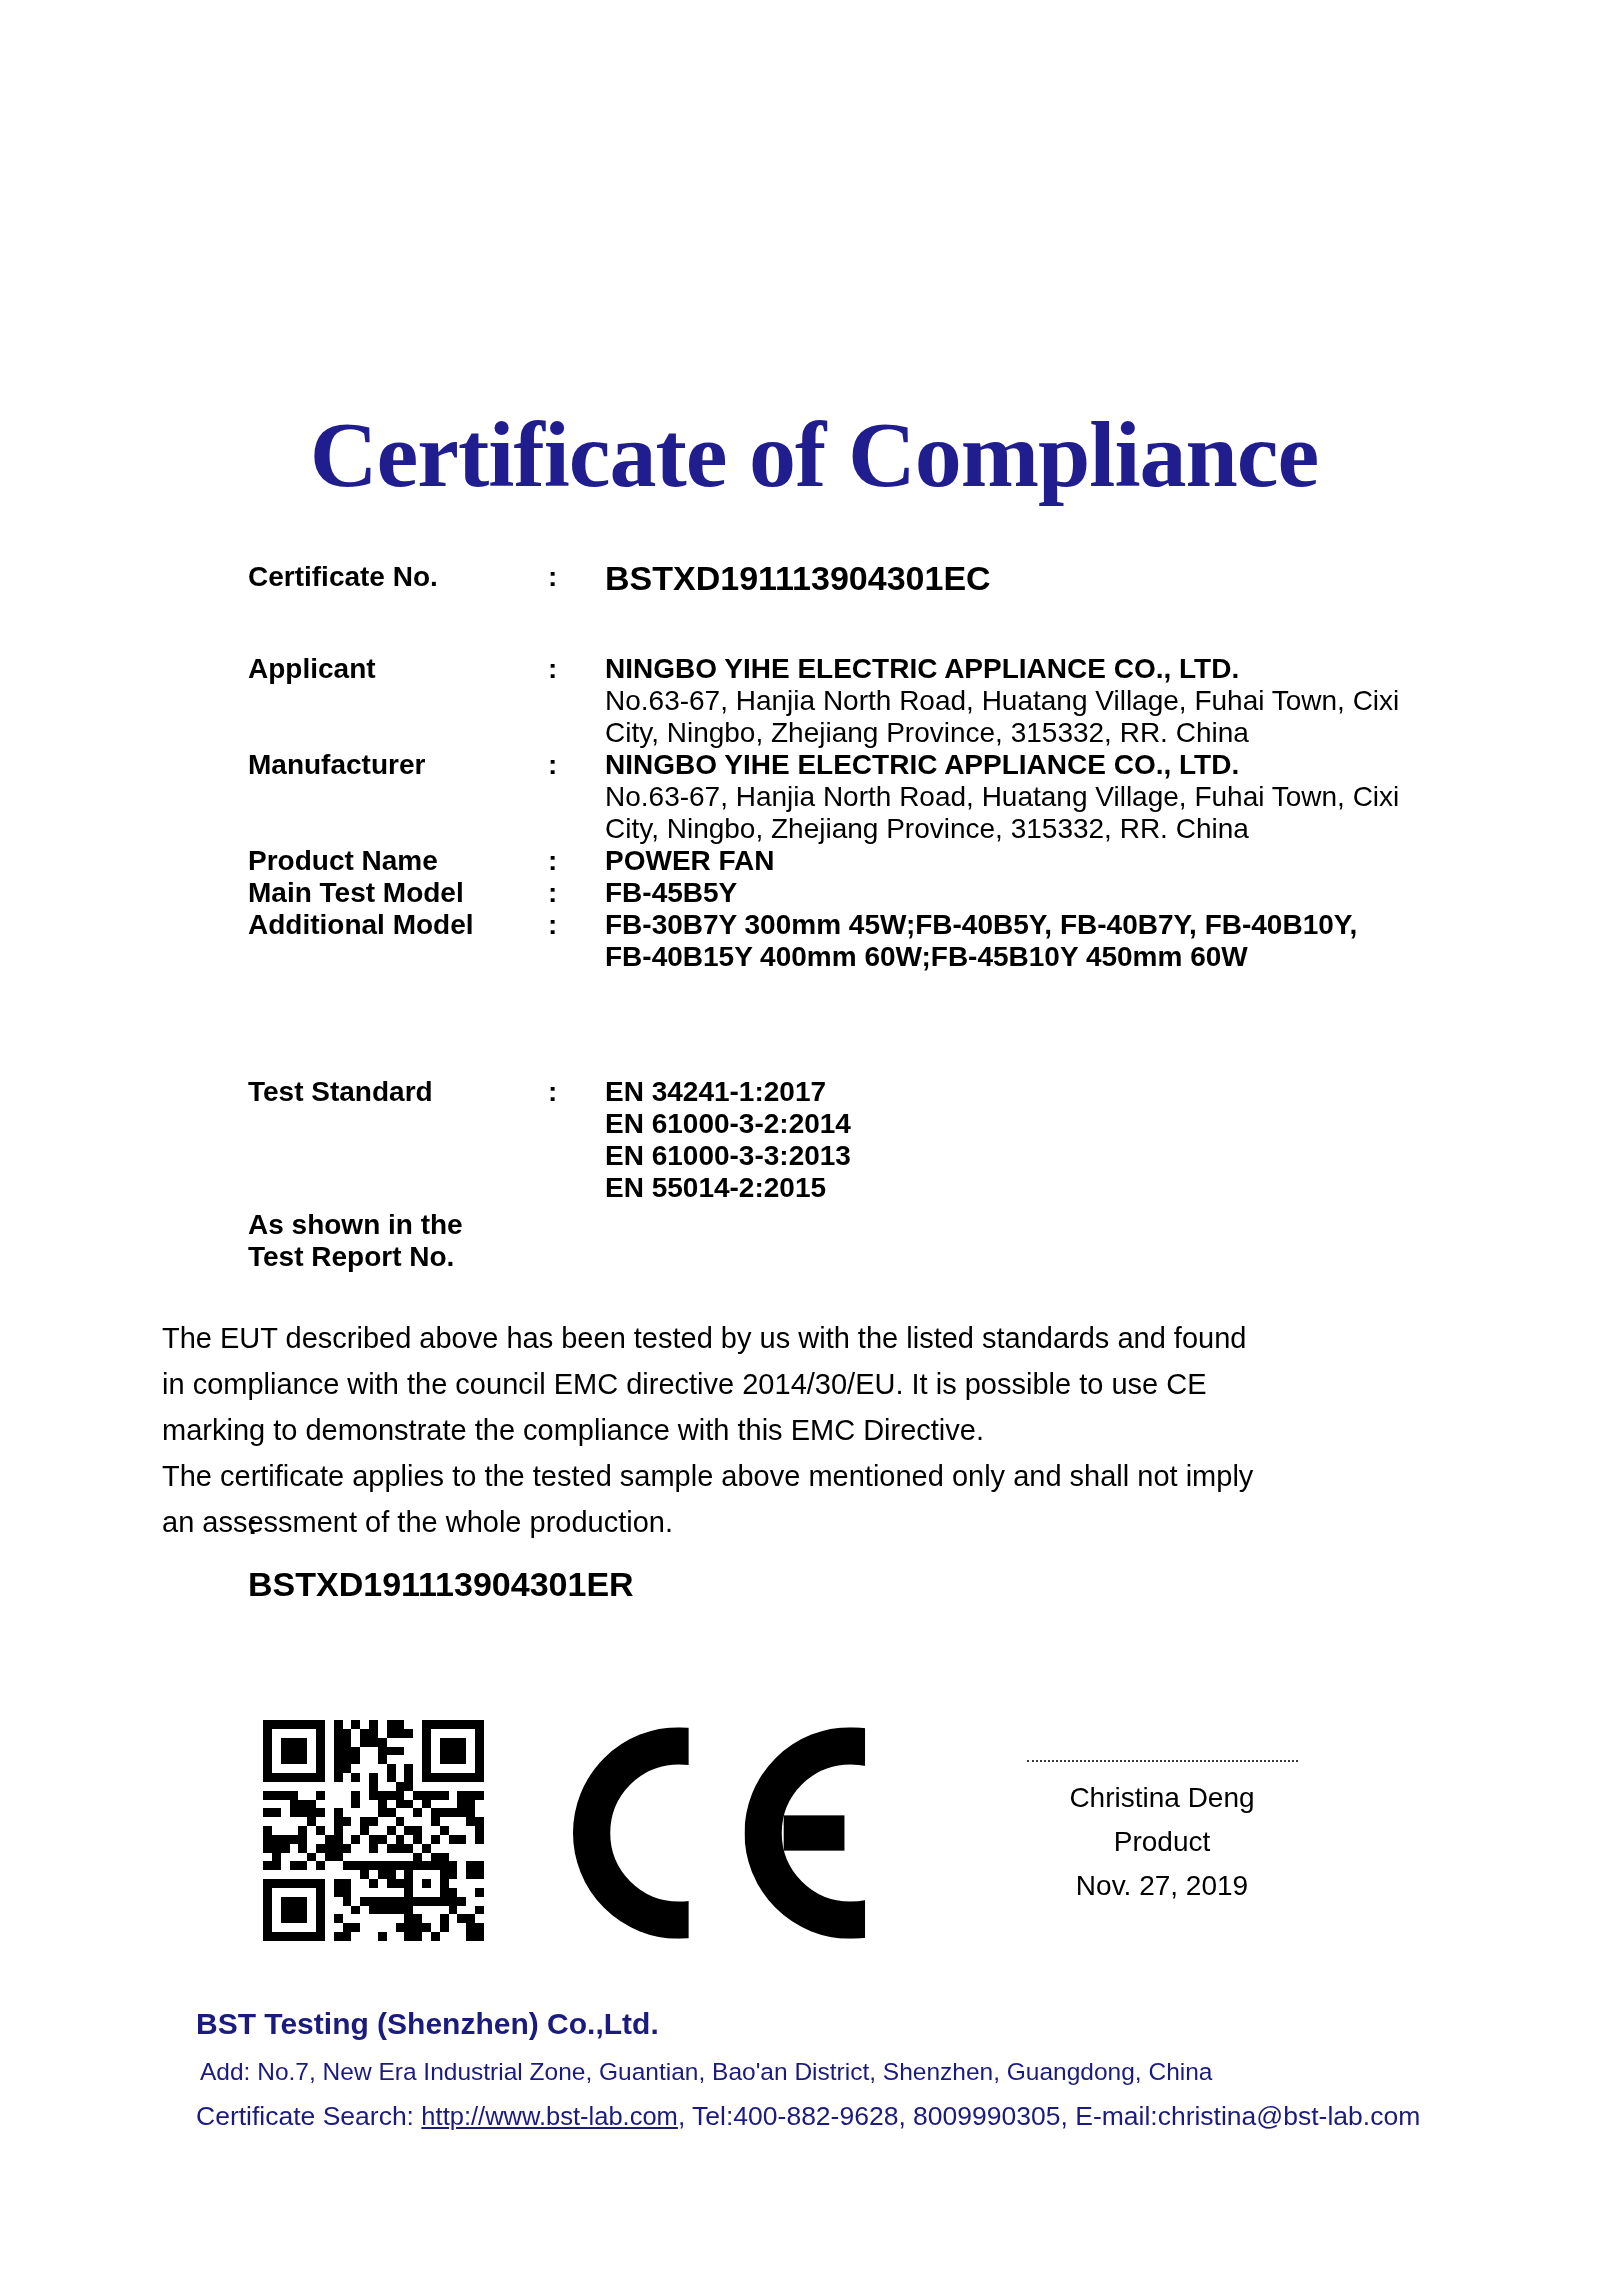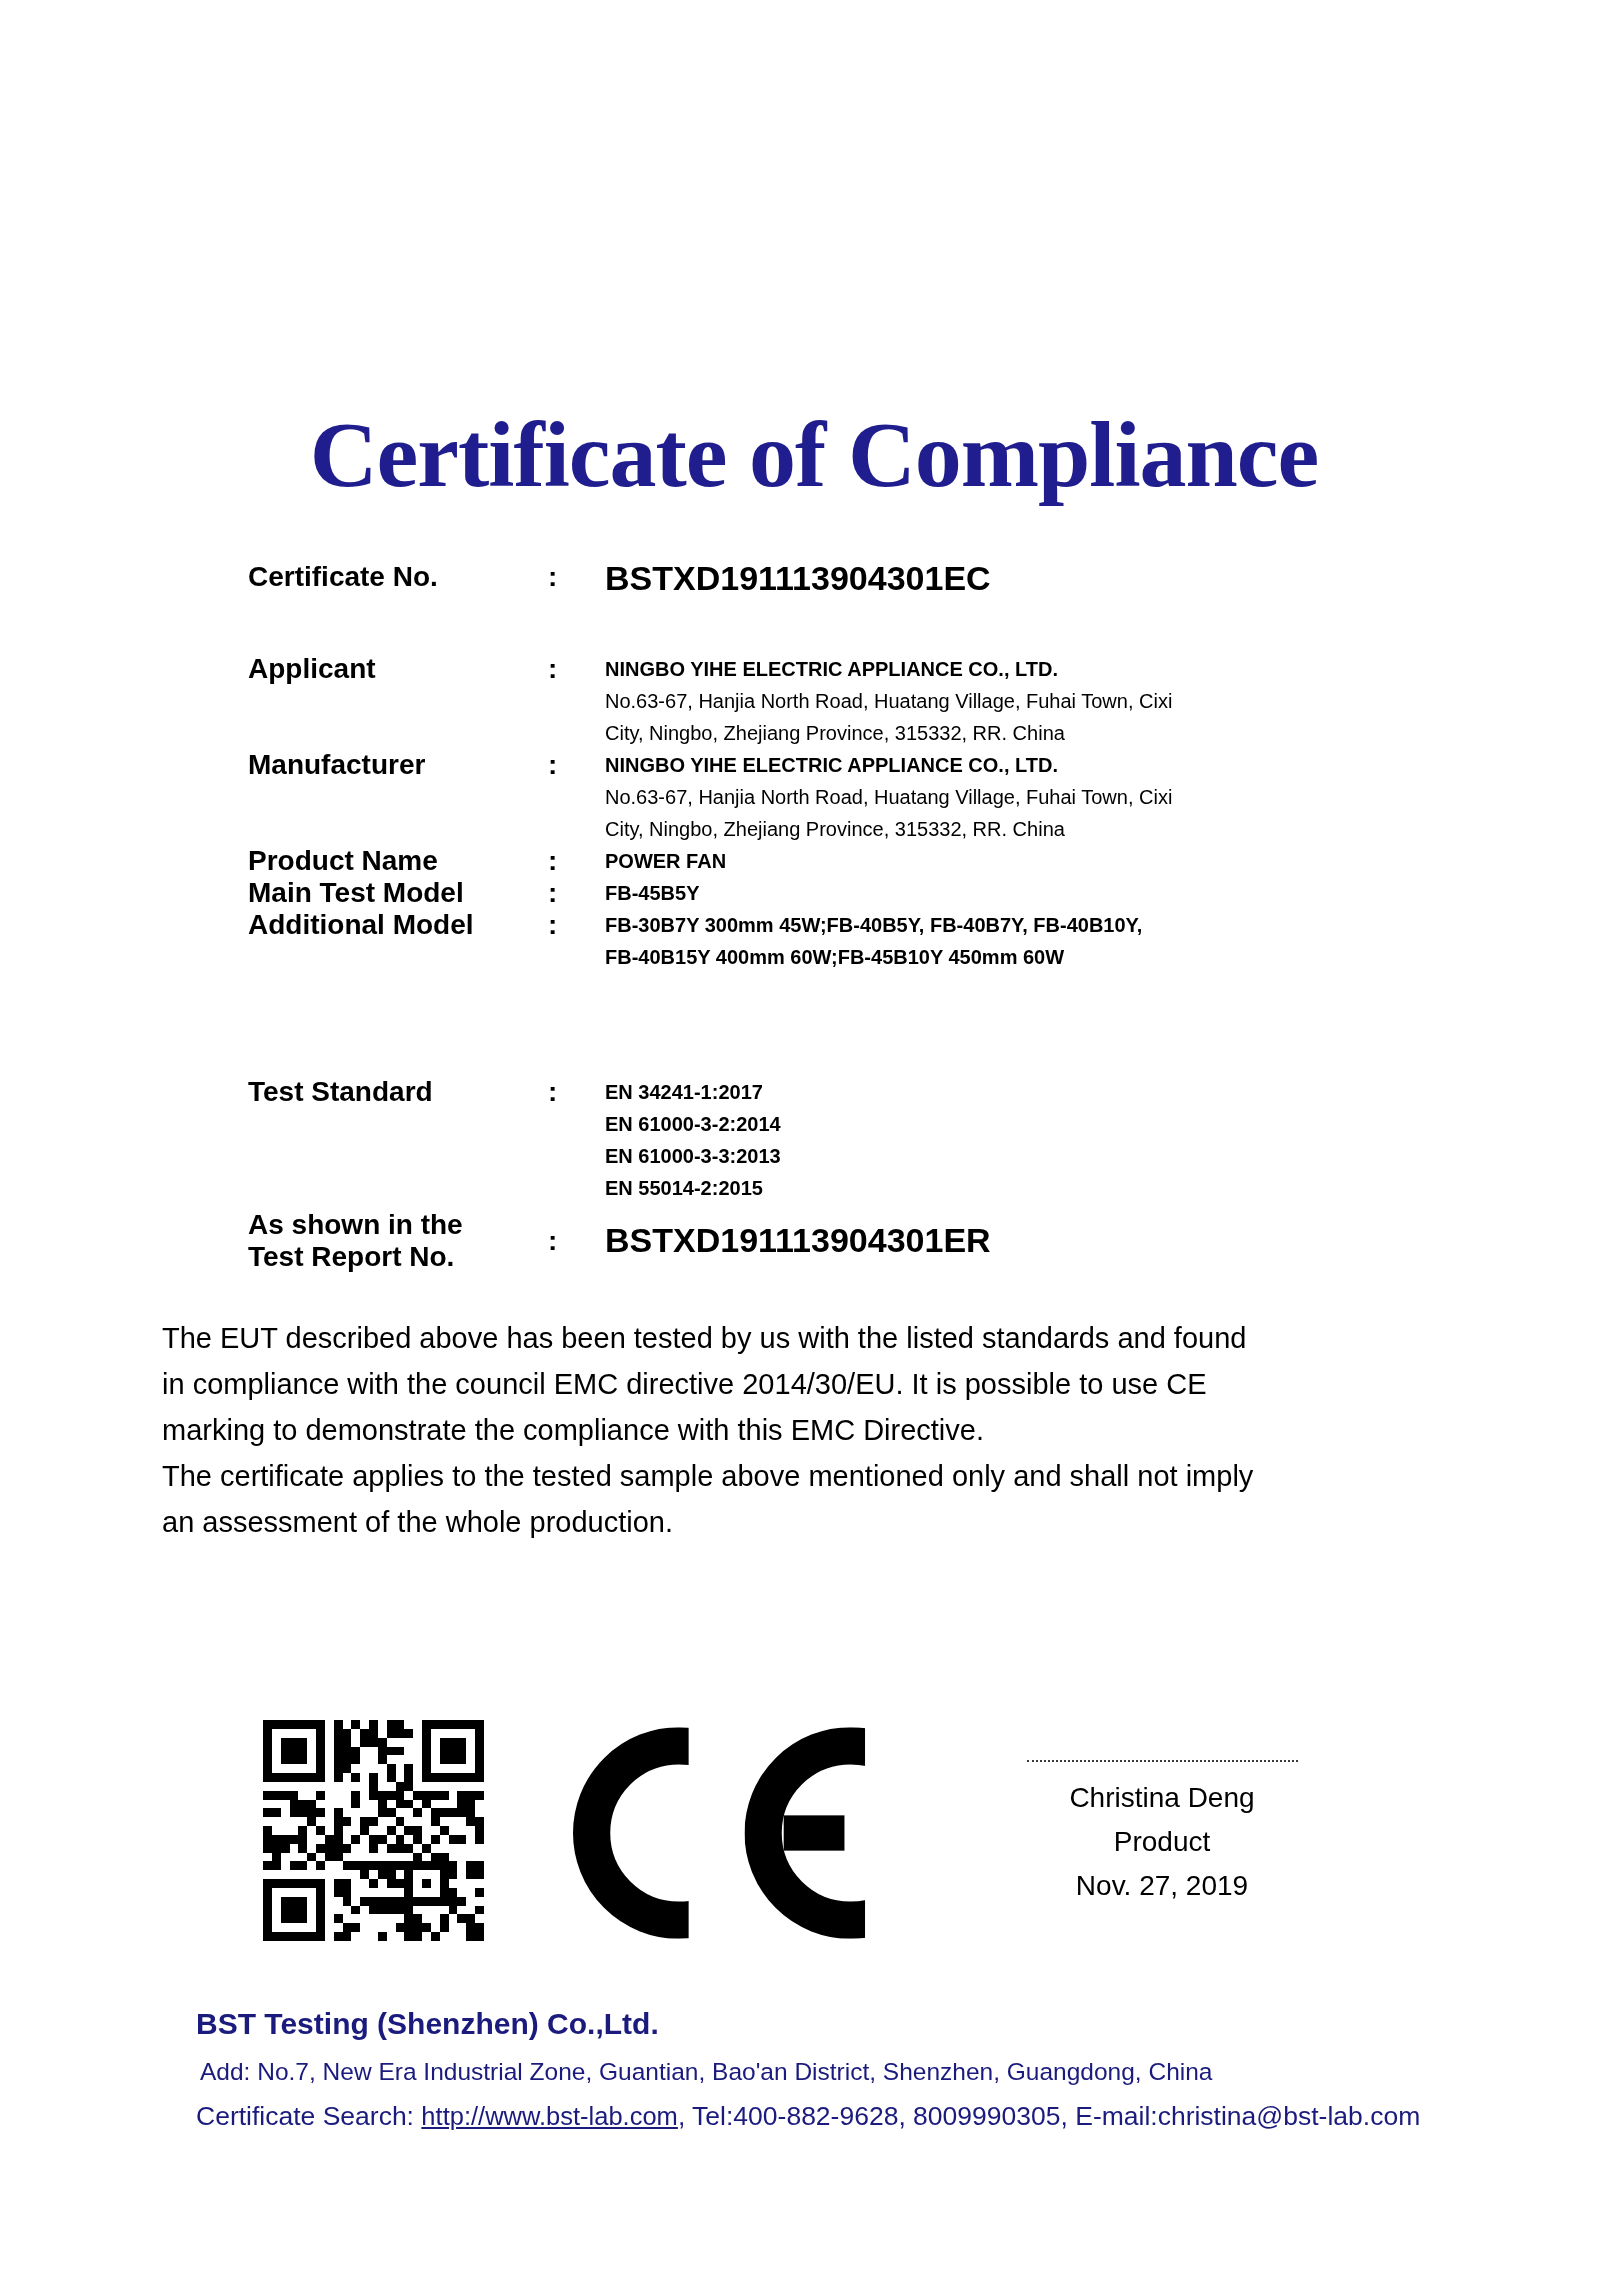--- a/index.html
+++ b/index.html
@@ -18,25 +18,25 @@
     text-align:center;
     font-family:"Liberation Serif","DejaVu Serif",serif;
     font-weight:bold;
     font-size:94px; line-height:108px;
     color:var(--title-navy,#201d8e);
     letter-spacing:-1px;
     white-space:nowrap;
   }
   .info { position:absolute; left:248px; top:561px; width:1196px; }
   .info-row { display:flex; align-items:flex-start;gap:26px; }
-  .info-row.vcenter { align-items:center; }
+  .info-row.vcenter { align-items:flex-start;flex-direction:column; }
   .info-label { width:274px; flex:0 0 274px; font-weight:bold; font-size:28px; line-height:32px; }
   .info-colon { width:31px; flex:0 0 31px; font-weight:bold; font-size:28px; line-height:32px; }
   .info-values { flex:1 1 auto; }
-  .vline { font-size:20px; line-height:32px; }
+  .vline { font-size:28px; line-height:32px; }
   .vline.bold { font-weight:bold; }
   .vline.bold-lg { font-weight:bold; font-size:34px; line-height:35px; }
   .body-par {
     position:absolute; left:162px; top:1315px; width:1318px;
     font-size:29px; line-height:46px;
     white-space:pre-line;
   }
   .qr { position:absolute; left:263px; top:1720px; width:221px; height:221px; }
   .ce { position:absolute; left:573px; top:1727px; width:294px; height:212px; }
   .sig { position:absolute; left:1015px; top:1760px; width:294px; text-align:center; }

